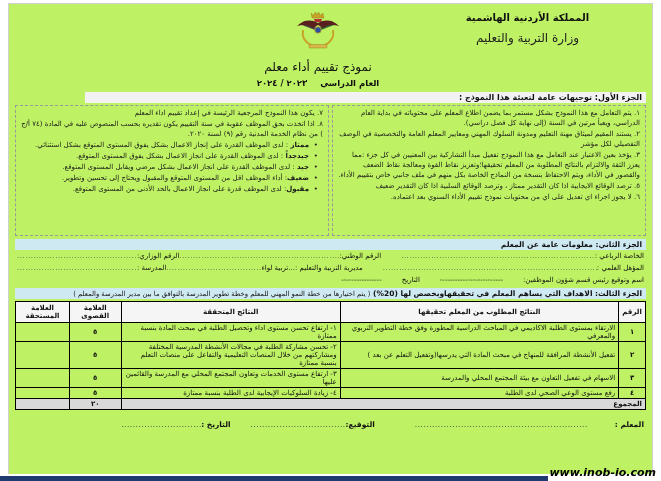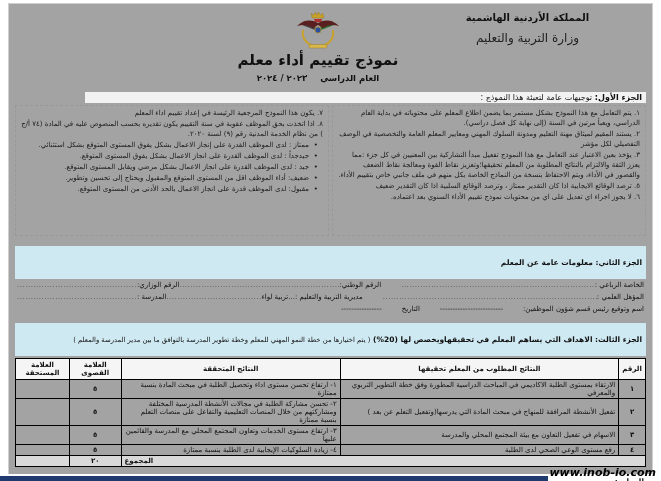--- a/index.html
+++ b/index.html
@@ -4,55 +4,55 @@
 <style>
   html,body{margin:0;padding:0;}
   body{
     width:661px;height:481px;position:relative;overflow:hidden;
     background:#ffffff;
     font-family:"DejaVu Sans", sans-serif;
     -webkit-font-smoothing:antialiased;
   }
   .page{
     position:absolute;left:8px;top:3px;width:645px;height:471px;
-    background:#a3a3a3;border:1px solid #cfcfcf;border-bottom:none;
+    background:#bef264;border:1px solid #cfcfcf;border-bottom:none;
     direction:rtl;text-align:right;color:#111;
     padding:4px 6px 0 6px;box-sizing:border-box;
   }
   
   .header{position:relative;height:82px;}
   .hdr-right{position:absolute;right:6px;top:4px;width:225px;text-align:center;}
   .kingdom{font-size:10px;font-weight:bold;}
   .ministry{font-size:12px;margin-top:8px;color:#222;}
   .hdr-center{position:absolute;right:228px;top:2px;width:200px;text-align:center;}
   .emblem{display:block;margin:0 auto;}
-  .form-title{font-size:15px;font-weight:bold;margin-top:1px;}
+  .form-title{font-size:12px;font-weight:normal;margin-top:10px;}
   .year-line{font-size:8.5px;font-weight:bold;margin-top:4px;}
   .year-line .yv{margin-right:10px;}
   
   .p1-band{
     background:#f2f2f2;font-size:8px;font-weight:bold;
     padding:1px 4px;margin:2px 0 2px 70px;
   }
-  .p1-rest{font-weight:normal;margin-top:32px;}
+  .p1-rest{font-weight:bold;margin-top:32px;}
   .band{
     background:#cfe9f2;font-size:7.5px;font-weight:bold;
-    padding:12px 4px;margin:10px 0 2px 0;white-space:nowrap;overflow:hidden;
+    padding:1px 4px;margin:3px 0 2px 0;white-space:nowrap;overflow:hidden;
   }
   .band .note{font-weight:normal;font-size:6.8px;}
   
   .boxes{display:flex;gap:3px;margin-top:1px;}
   .box{
     border:1px dashed #999;flex:1;height:131px;overflow:hidden;
     font-size:7px;line-height:1.42;padding:3px 5px;box-sizing:border-box;color:#1a1a1a;
   }
   .box .it{margin-bottom:1px;}
   .lvl{padding-right:14px;position:relative;}
   .lvl::before{content:"•";position:absolute;right:5px;top:0;font-size:7px;}
-  .lvl b{font-weight:normal;margin-top:8px;}
+  .lvl b{font-weight:bold;margin-top:8px;}
   
   .fields{font-size:7px;margin:2px 2px 0 2px;}
   .fline{display:flex;align-items:flex-end;margin-bottom:4px;}
   .fl{white-space:nowrap;}
   .leader{
     overflow:hidden;white-space:nowrap;color:#444;letter-spacing:0.5px;
     flex:0 0 auto;direction:ltr;text-align:left;
   }
   .grow{flex:1 1 auto;}
   .w160{width:160px;} .w120{width:120px;} .w95{width:95px;} .w200{width:200px;} .w80{width:80px;}
@@ -60,21 +60,21 @@
   
   table{border-collapse:collapse;width:100%;direction:rtl;}
   th,td{border:1px solid #000;font-size:7px;padding:1px 3px;vertical-align:middle;}
   th{font-weight:bold;background:#f5f5f5;text-align:center;padding:2px 2px;}
   td.num{text-align:center;width:20px;font-weight:bold;}
   td.req{width:288px;}
   td.ach{width:225px;}
   td.mark{width:46px;text-align:center;font-weight:bold;}
   td.earn{width:48px;}
   tr.total td{background:#d9d9d9;font-weight:bold;}
-  tr.total td.lbl{text-align:left;}
+  tr.total td.lbl{text-align:right;}
   
   .footer{display:flex;align-items:flex-end;font-size:7.5px;margin-top:10px;padding-right:2px;}
   .footer .fl{font-weight:bold;}
   
   .navy-bar{position:absolute;left:0;bottom:0;width:548px;height:5px;background:#1e3a6e;}
   .watermark{
     position:absolute;right:5px;bottom:2px;font-size:11px;font-weight:bold;font-style:italic;
     color:#000;direction:ltr;font-family:"DejaVu Sans", sans-serif;
   }
 </style>

